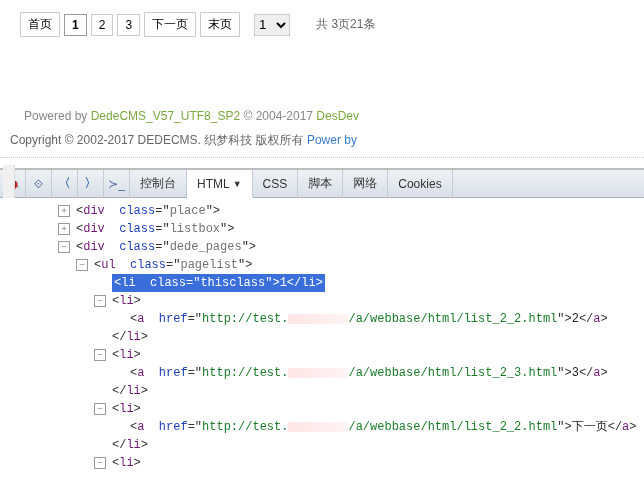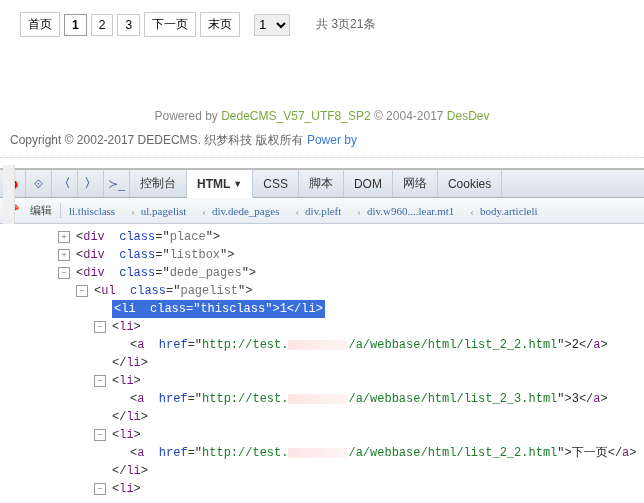--- a/index.html
+++ b/index.html
@@ -3,33 +3,33 @@
 <meta charset="utf-8">
 <style>
 * { box-sizing: border-box; margin: 0; padding: 0; }
 body { font-family: "Microsoft YaHei", Arial, sans-serif; font-size: 12px; background: #fff; width: 644px; overflow: hidden; position: relative; }
 .top { padding: 12px 0 12px 20px; display: flex; align-items: center; gap: 4px; }
 .pgbtn { display: inline-block; padding: 3px 7px; border: 1px solid #ccc; background: #fff; font-size: 12px; cursor: pointer; }
 .pgbtn.cur { border-color: #999; font-weight: bold; }
 .pgsel { width: 36px; height: 22px; border: 1px solid #ccc; margin: 0 10px; }
 .pginfo { color: #666; margin-left: 12px; }
 .blank { height: 56px; }
-.foot1 { text-align: center; padding: 4px 10px; color: #888; font-size: 12px; }
+.foot1 { text-align: left; padding: 4px 0; color: #888; font-size: 12px; margin-left: 24px; }
 .foot1 a, .foot1 .c1 { color: #7aa83d; }
 .foot2 { text-align: left; padding: 4px 10px; color: #666; border-top: 1px dotted transparent; }
 .foot2 .pb { color: #3a7ccf; }
 .hr { border-top: 1px dotted #ccc; margin: 4px 0 10px; }
 .vbar { position: absolute; left: 3px; top: 165px; width: 12px; bottom: 0; background: #f0f0f0; border-right: 1px solid #ddd; }
 .devpanel { border-top: 2px solid #bcbcbc; margin-top: 10px; }
 .dtabs { height: 28px; background: linear-gradient(#eef2f6,#d9e0e8); border-bottom: 1px solid #aab4bf; display: flex; align-items: stretch; font-family: Tahoma, Arial; font-size: 12px; color: #333; }
 .dticon { width: 26px; display: flex; align-items: center; justify-content: center; border-right: 1px solid #c4cdd7; color: #4a6a9a; }
 .dticon.bug { color: #e09020; }
 .dticon.nav { color: #3a6aaa; font-weight: bold; }
 .dttab { padding: 0 10px; display: flex; align-items: center; border-right: 1px solid #c4cdd7; cursor: pointer; }
-.dttab.active { background: #fff; border-bottom: 1px solid #fff; margin-bottom: -1px; font-weight: bold; }
+.dttab.active { background: #fff; border-bottom: 1px solid #fff; margin-bottom: -1px; font-weight: normal; }
 .dttab .dd { margin-left: 3px; font-size: 9px; }
 .spacer { flex: 1; }
 .crumb { height: 26px; background: linear-gradient(#f8f9fb,#e9edf2); border-bottom: 1px solid #c4cdd7; display: flex; align-items: center; padding: 0 4px; font-family: Tahoma; font-size: 11px; }
 .crumb .ico { width: 18px; text-align: center; color: #d08a20; }
 .crumb .edit { padding: 0 8px; border-right: 1px solid #c4cdd7; color: #444; }
 .crumb .bc { padding: 3px 7px; color: #3a6aaa; border: 1px solid transparent; border-radius: 2px; white-space: nowrap; cursor: pointer; }
 .crumb .bc:first-of-type { background: #fff; border-color: #c4cdd7; font-weight: bold; color: #333; }
 .crumb .bc + .bc::before { content: "‹"; color: #999; margin-right: 6px; }
 .tree { background: #fff; font-family: "Consolas", "Courier New", monospace; font-size: 12px; line-height: 18px; padding: 4px 0 20px 22px; color: #333; position: relative; }
 .row { white-space: pre; padding-left: 0; }
@@ -76,34 +76,23 @@
     <div class="dticon nav">〈</div>
     <div class="dticon nav">〉</div>
     <div class="dticon">≻_</div>
     <div class="dttab">控制台</div>
     <div class="dttab active">
         <span>HTML</span>
         <span class="dd">▼</span>
       </div>
     <div class="dttab">CSS</div>
     <div class="dttab">脚本</div>
-    <div class="dttab">DOM</div>
     <div class="dttab">网络</div>
     <div class="dttab">Cookies</div>
     <div class="spacer"></div>
-  </div>
-  <div class="crumb">
-    <span class="ico">📌</span>
-    <span class="edit">编辑</span>
-    <span class="bc">li.thisclass</span>
-    <span class="bc">ul.pagelist</span>
-    <span class="bc">div.dede_pages</span>
-    <span class="bc">div.pleft</span>
-    <span class="bc">div.w960....lear.mt1</span>
-    <span class="bc">body.articleli</span>
   </div>
 
   <div class="tree">
     <div class="row"><span class="ind ind2"></span><span class="tg">+</span>&lt;<span class="pn">div</span>  <span class="an">class</span>="<span class="av">place</span>"&gt;</div>
     <div class="row"><span class="ind ind2"></span><span class="tg">+</span>&lt;<span class="pn">div</span>  <span class="an">class</span>="<span class="av">listbox</span>"&gt;</div>
     <div class="row"><span class="ind ind2"></span><span class="tg">−</span>&lt;<span class="pn">div</span>  <span class="an">class</span>="<span class="av">dede_pages</span>"&gt;</div>
     <div class="row"><span class="ind ind3"></span><span class="tg">−</span>&lt;<span class="pn">ul</span>  <span class="an">class</span>="<span class="av">pagelist</span>"&gt;</div>
     <div class="row"><span class="ind ind5"></span><span class="sel">&lt;li  class="thisclass"&gt;1&lt;/li&gt;</span></div>
     <div class="row"><span class="ind ind4"></span><span class="tg">−</span>&lt;<span class="pn">li</span>&gt;</div>
     <div class="row"><span class="ind ind6"></span>&lt;<span class="pn">a</span>  <span class="an">href</span>="<span class="lk">http://test.</span><span class="redact"></span><span class="lk">/a/webbase/html/list_2_2.html</span>"&gt;<span class="tx">2</span>&lt;/<span class="pn">a</span>&gt;</div>

